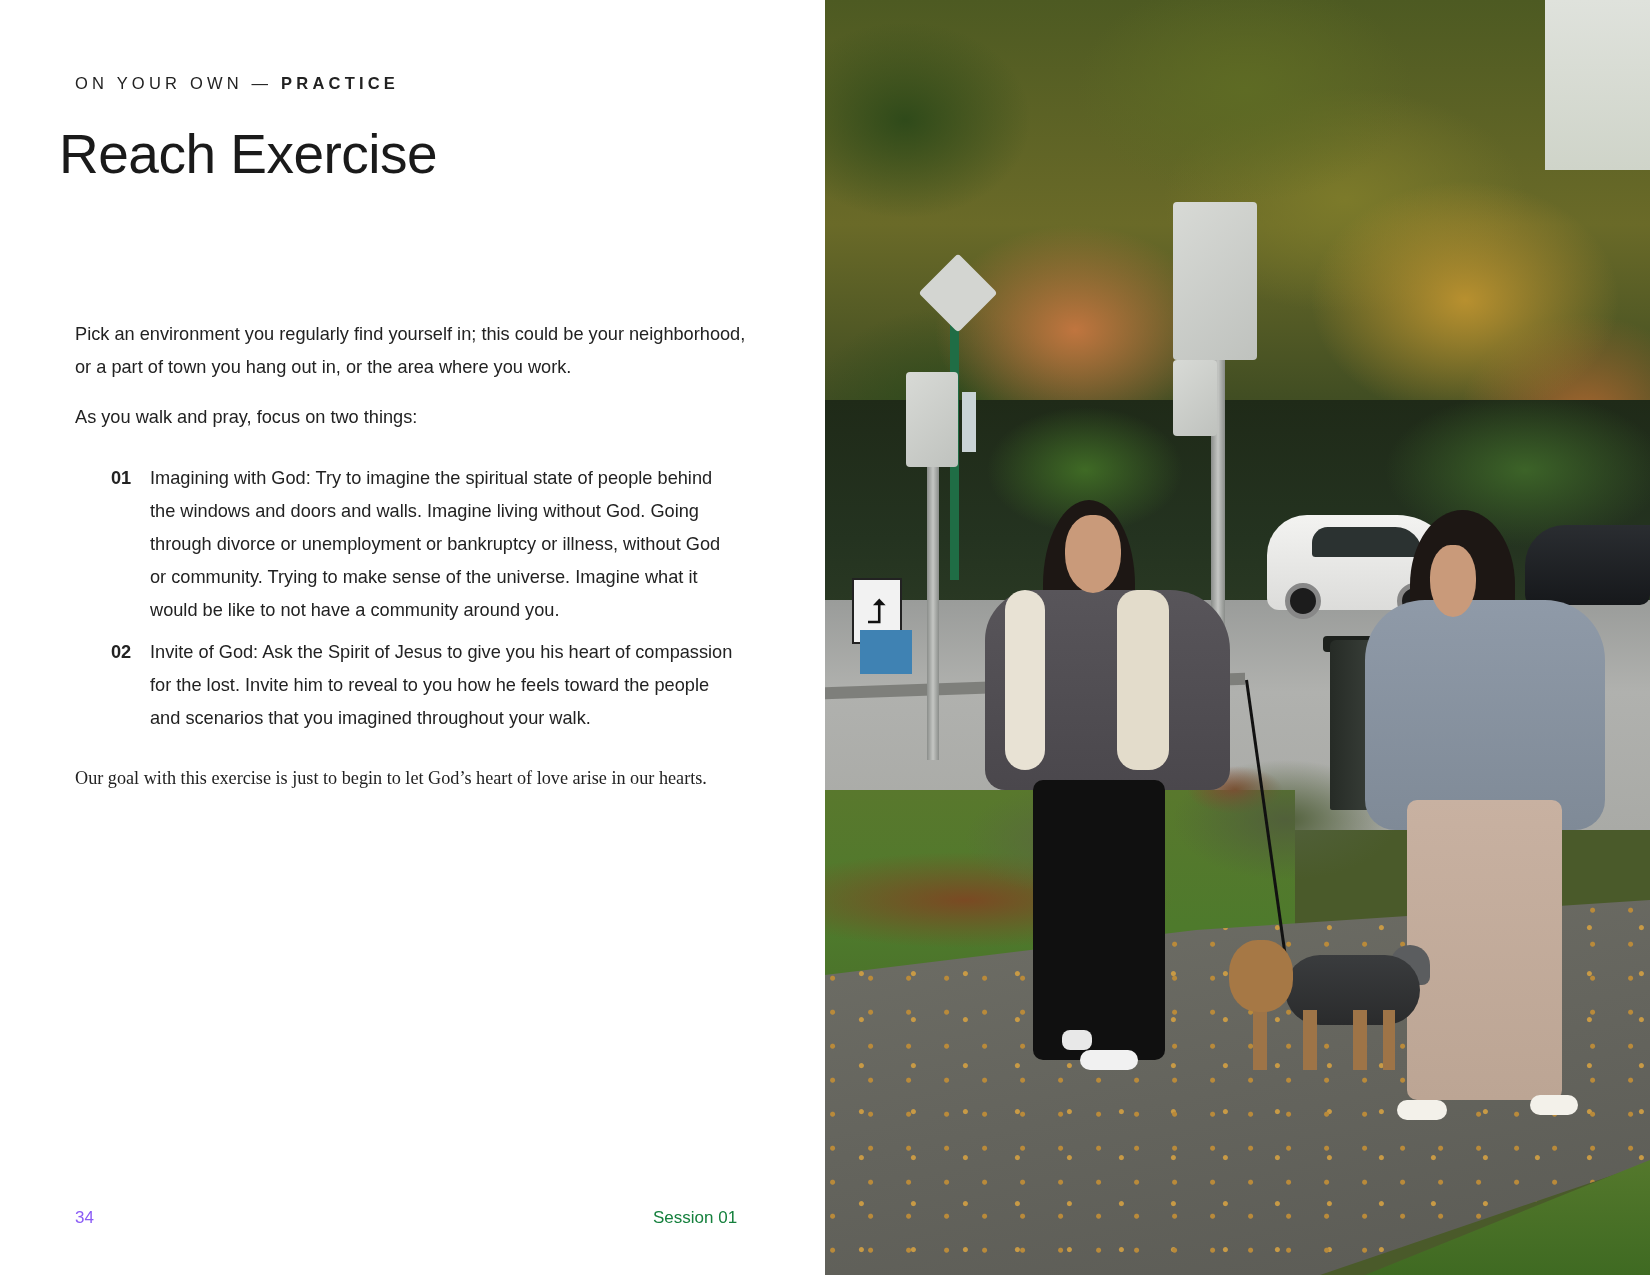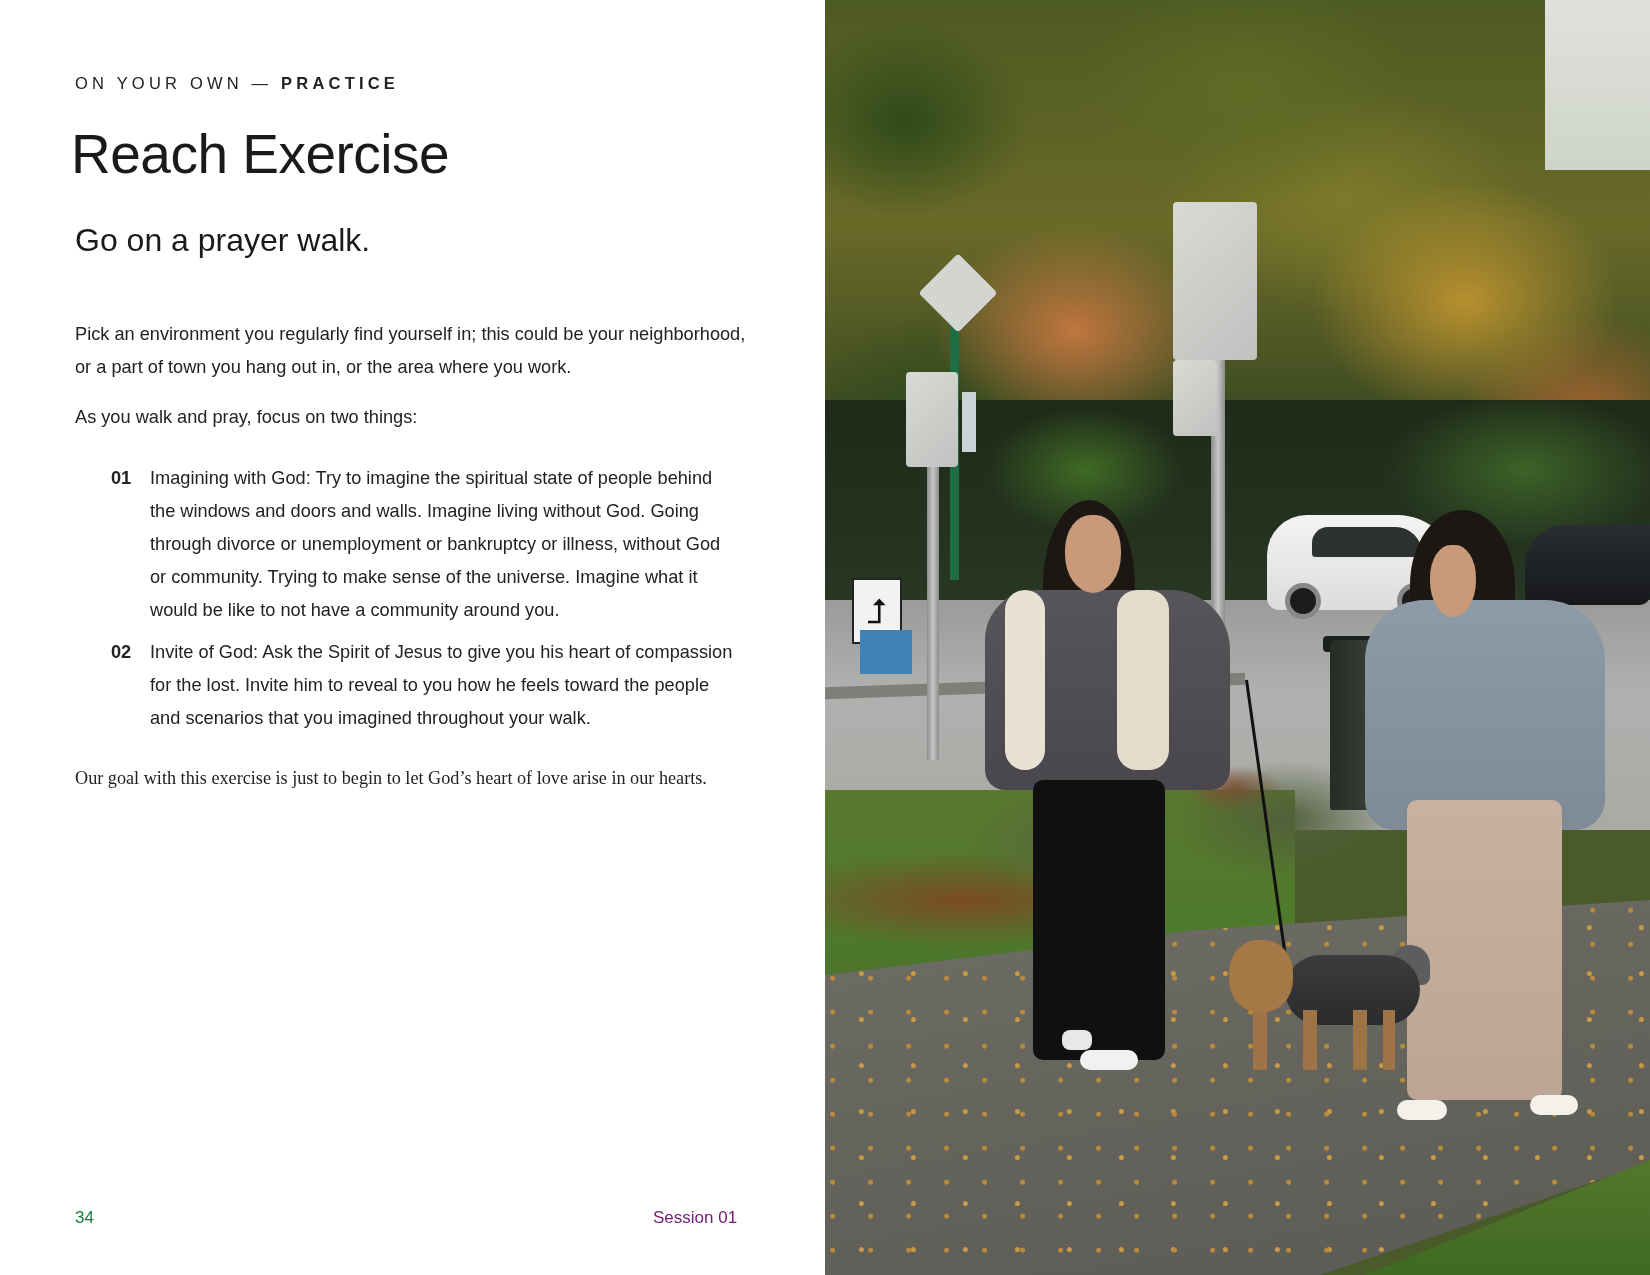--- a/index.html
+++ b/index.html
@@ -11,21 +11,21 @@
   .page-left {
     position: absolute; left: 0; top: 0; width: 825px; height: 1275px; background: #ffffff;
   }
   .kicker {
     position: absolute; left: 75px; top: 74px;
     font-size: 16.5px; letter-spacing: 4.2px; color: #222; font-weight: 400;
     white-space: nowrap;
   }
   .kicker .strong { font-weight: 700; }
   .title {
-    position: absolute; left: 71px; top: 122px; margin: 0;
+    position: absolute; left: 59px; top: 122px; margin: 0;
     font-size: 55px; font-weight: 400; letter-spacing: -0.5px; color: #1a1a1a; white-space: nowrap;
   }
   .subtitle {
     position: absolute; left: 75px; top: 222px; margin: 0;
     font-size: 32px; font-weight: 400; color: #1a1a1a; white-space: nowrap;
   }
   .body-text {
     position: absolute; left: 75px; width: 680px;
     font-size: 18.2px; line-height: 33px; color: #222; margin: 0;
   }
@@ -33,24 +33,24 @@
   .p2 { top: 401px; }
   .list {
     position: absolute; left: 111px; top: 462px; width: 630px; margin: 0; padding: 0; list-style: none;
   }
   .list-item { position: relative; padding-left: 39px; font-size: 18.2px; line-height: 33px; color: #222; }
   .list-item + .list-item { margin-top: 9px; }
   .list-num { position: absolute; left: 0; top: 0; font-weight: 700; }
   .list-lead { font-weight: 400; }
   .p3 { top: 762px; font-family: Liberation Serif, serif; }
   .footer-page {
-    position: absolute; left: 75px; top: 1208px; font-size: 17px; color: #15803d;
+    position: absolute; left: 75px; top: 1208px; font-size: 17px; color: #8b5cf6;
   }
   .footer-session {
-    position: absolute; left: 653px; top: 1208px; font-size: 17px; color: #701a75; white-space: nowrap;
+    position: absolute; left: 653px; top: 1208px; font-size: 17px; color: #15803d; white-space: nowrap;
   }
 
   
   .photo {
     position: absolute; left: 825px; top: 0; width: 825px; height: 1275px; overflow: hidden;
     background: #4a5a2a;
   }
   .layer { position: absolute; }
   .sky { left: 720px; top: 0; width: 105px; height: 170px; background: linear-gradient(#dfe2dc, #cfd4c9); }
   .canopy {
@@ -159,21 +159,20 @@
 </style>
 </head>
 <body>
 
 <div class="page-left">
   <div class="kicker">
     <span>ON YOUR OWN — </span><span class="strong">PRACTICE</span>
   </div>
 
   <h1 class="title">Reach Exercise</h1>
-  <h2 class="subtitle">Go on a prayer walk.</h2>
 
   <p class="body-text p2">As you walk and pray, focus on two things:</p>
   <p class="body-text p1">Pick an environment you regularly find yourself in; this could be your neighborhood, or a part of town you hang out in, or the area where you work.</p>
 
   <ol class="list">
     <li class="list-item">
       <span class="list-num">01</span>
       <span class="list-lead">Imagining with God:</span><span> Try to imagine the spiritual state of people behind the windows and doors and walls. Imagine living without God. Going through divorce or unemployment or bankruptcy or illness, without God or community. Trying to make sense of the universe. Imagine what it would be like to not have a community around you.</span>
     </li>
     <li class="list-item">

